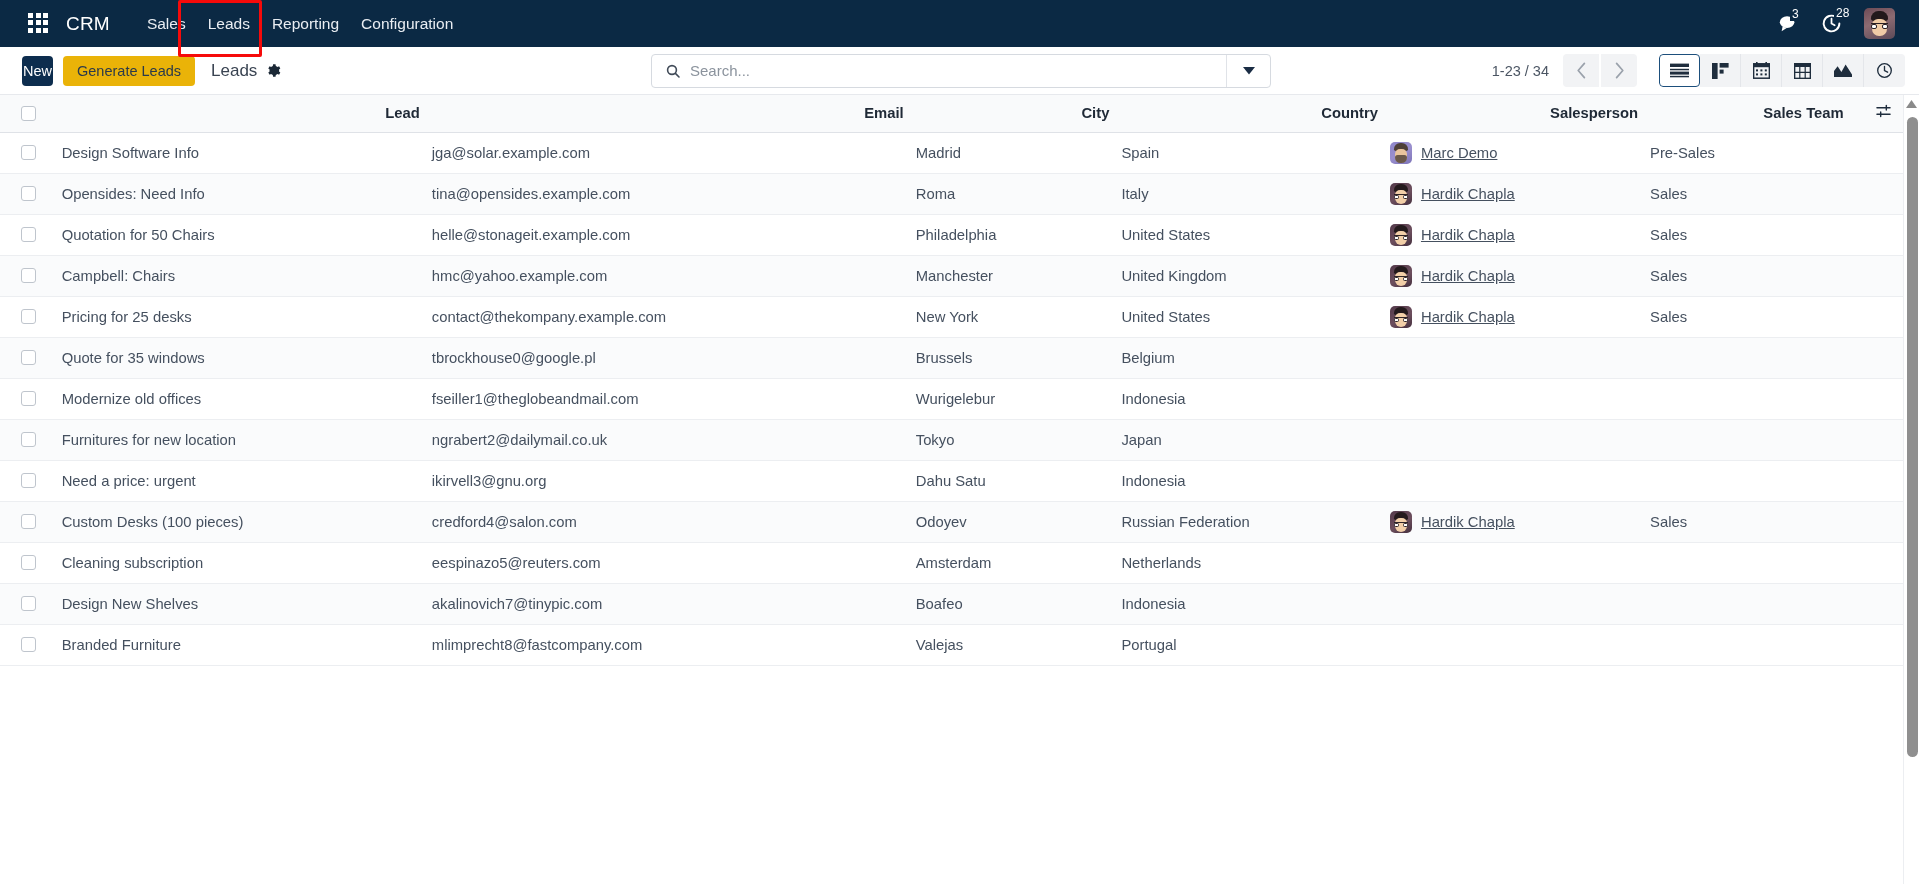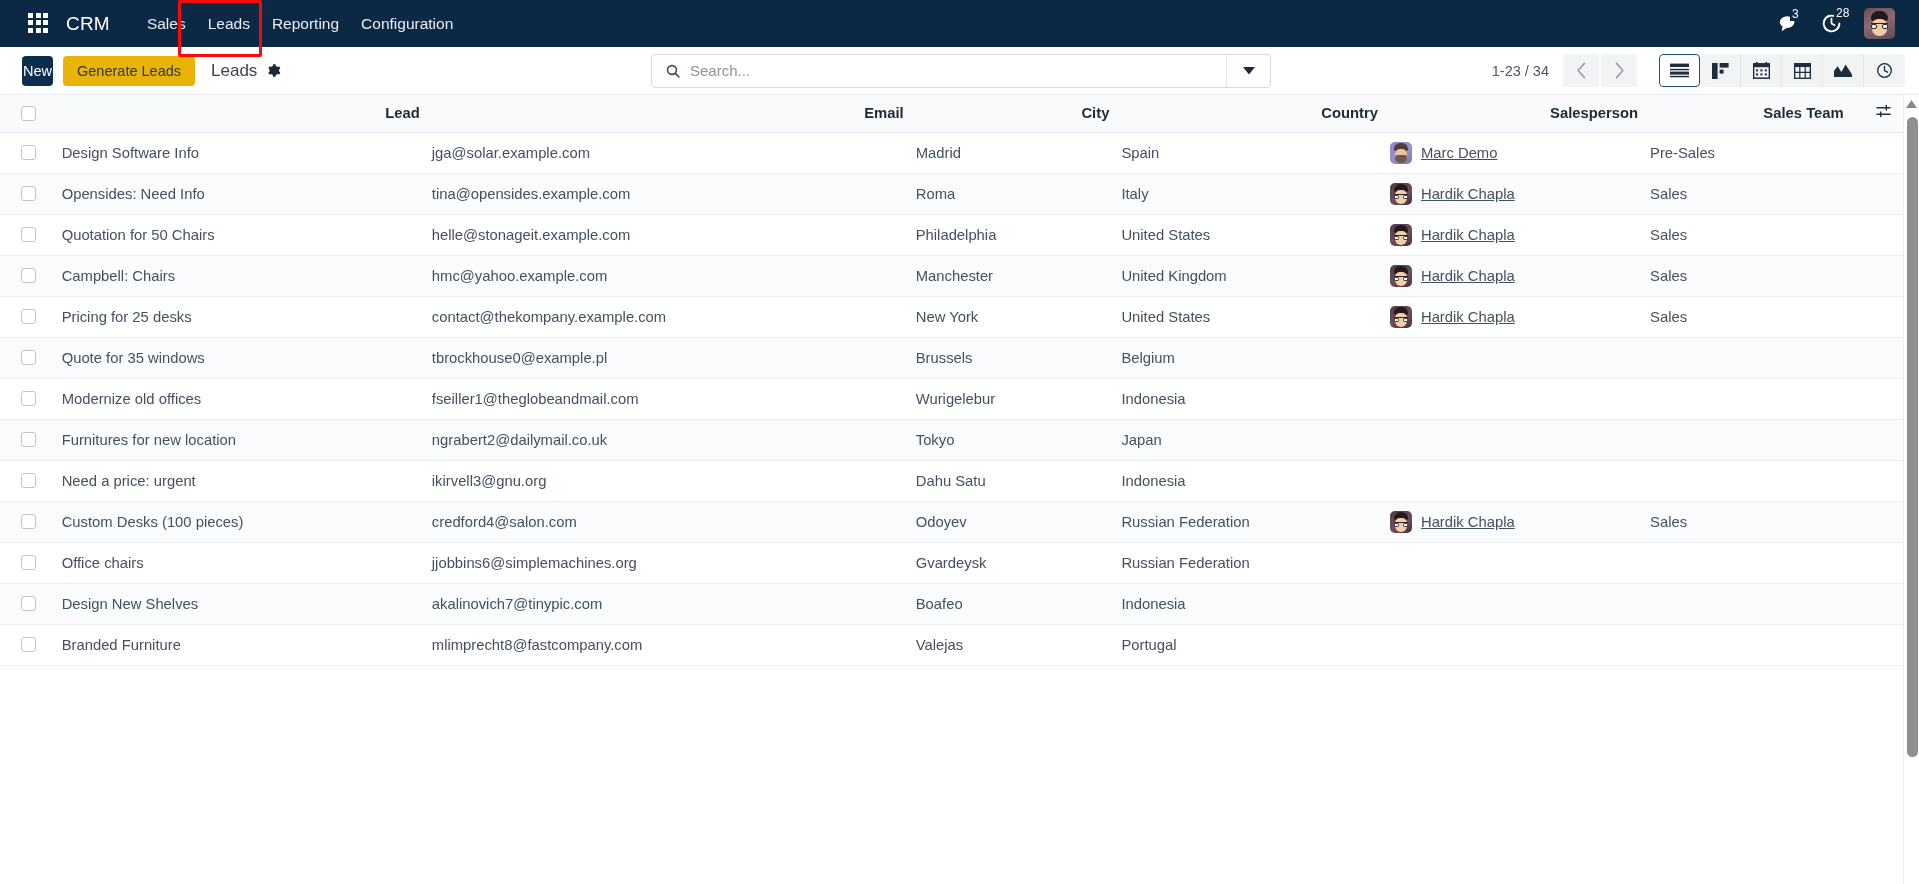--- a/index.html
+++ b/index.html
@@ -606,21 +606,21 @@
             </span>
           </td>
           <td class="col-team">Sales</td>
           <td class="col-opt"></td>
         </tr>
         <tr>
           <td class="col-cb">
             <span class="ocheck"></span>
           </td>
           <td class="col-lead">Quote for 35 windows</td>
-          <td class="col-mail">tbrockhouse0@example.pl</td>
+          <td class="col-mail">tbrockhouse0@google.pl</td>
           <td class="col-city">Brussels</td>
           <td class="col-ctry">Belgium</td>
           <td class="col-sp"></td>
           <td class="col-team"></td>
           <td class="col-opt"></td>
         </tr>
         <tr>
           <td class="col-cb">
             <span class="ocheck"></span>
           </td>
@@ -677,24 +677,24 @@
               <span>Hardik Chapla</span>
             </span>
           </td>
           <td class="col-team">Sales</td>
           <td class="col-opt"></td>
         </tr>
         <tr>
           <td class="col-cb">
             <span class="ocheck"></span>
           </td>
-          <td class="col-lead">Office chairs</td>
-          <td class="col-mail">jjobbins6@simplemachines.org</td>
-          <td class="col-city">Gvardeysk</td>
-          <td class="col-ctry">Russian Federation</td>
+          <td class="col-lead">Cleaning subscription</td>
+          <td class="col-mail">eespinazo5@reuters.com</td>
+          <td class="col-city">Amsterdam</td>
+          <td class="col-ctry">Netherlands</td>
           <td class="col-sp"></td>
           <td class="col-team"></td>
           <td class="col-opt"></td>
         </tr>
         <tr>
           <td class="col-cb">
             <span class="ocheck"></span>
           </td>
           <td class="col-lead">Design New Shelves</td>
           <td class="col-mail">akalinovich7@tinypic.com</td>

